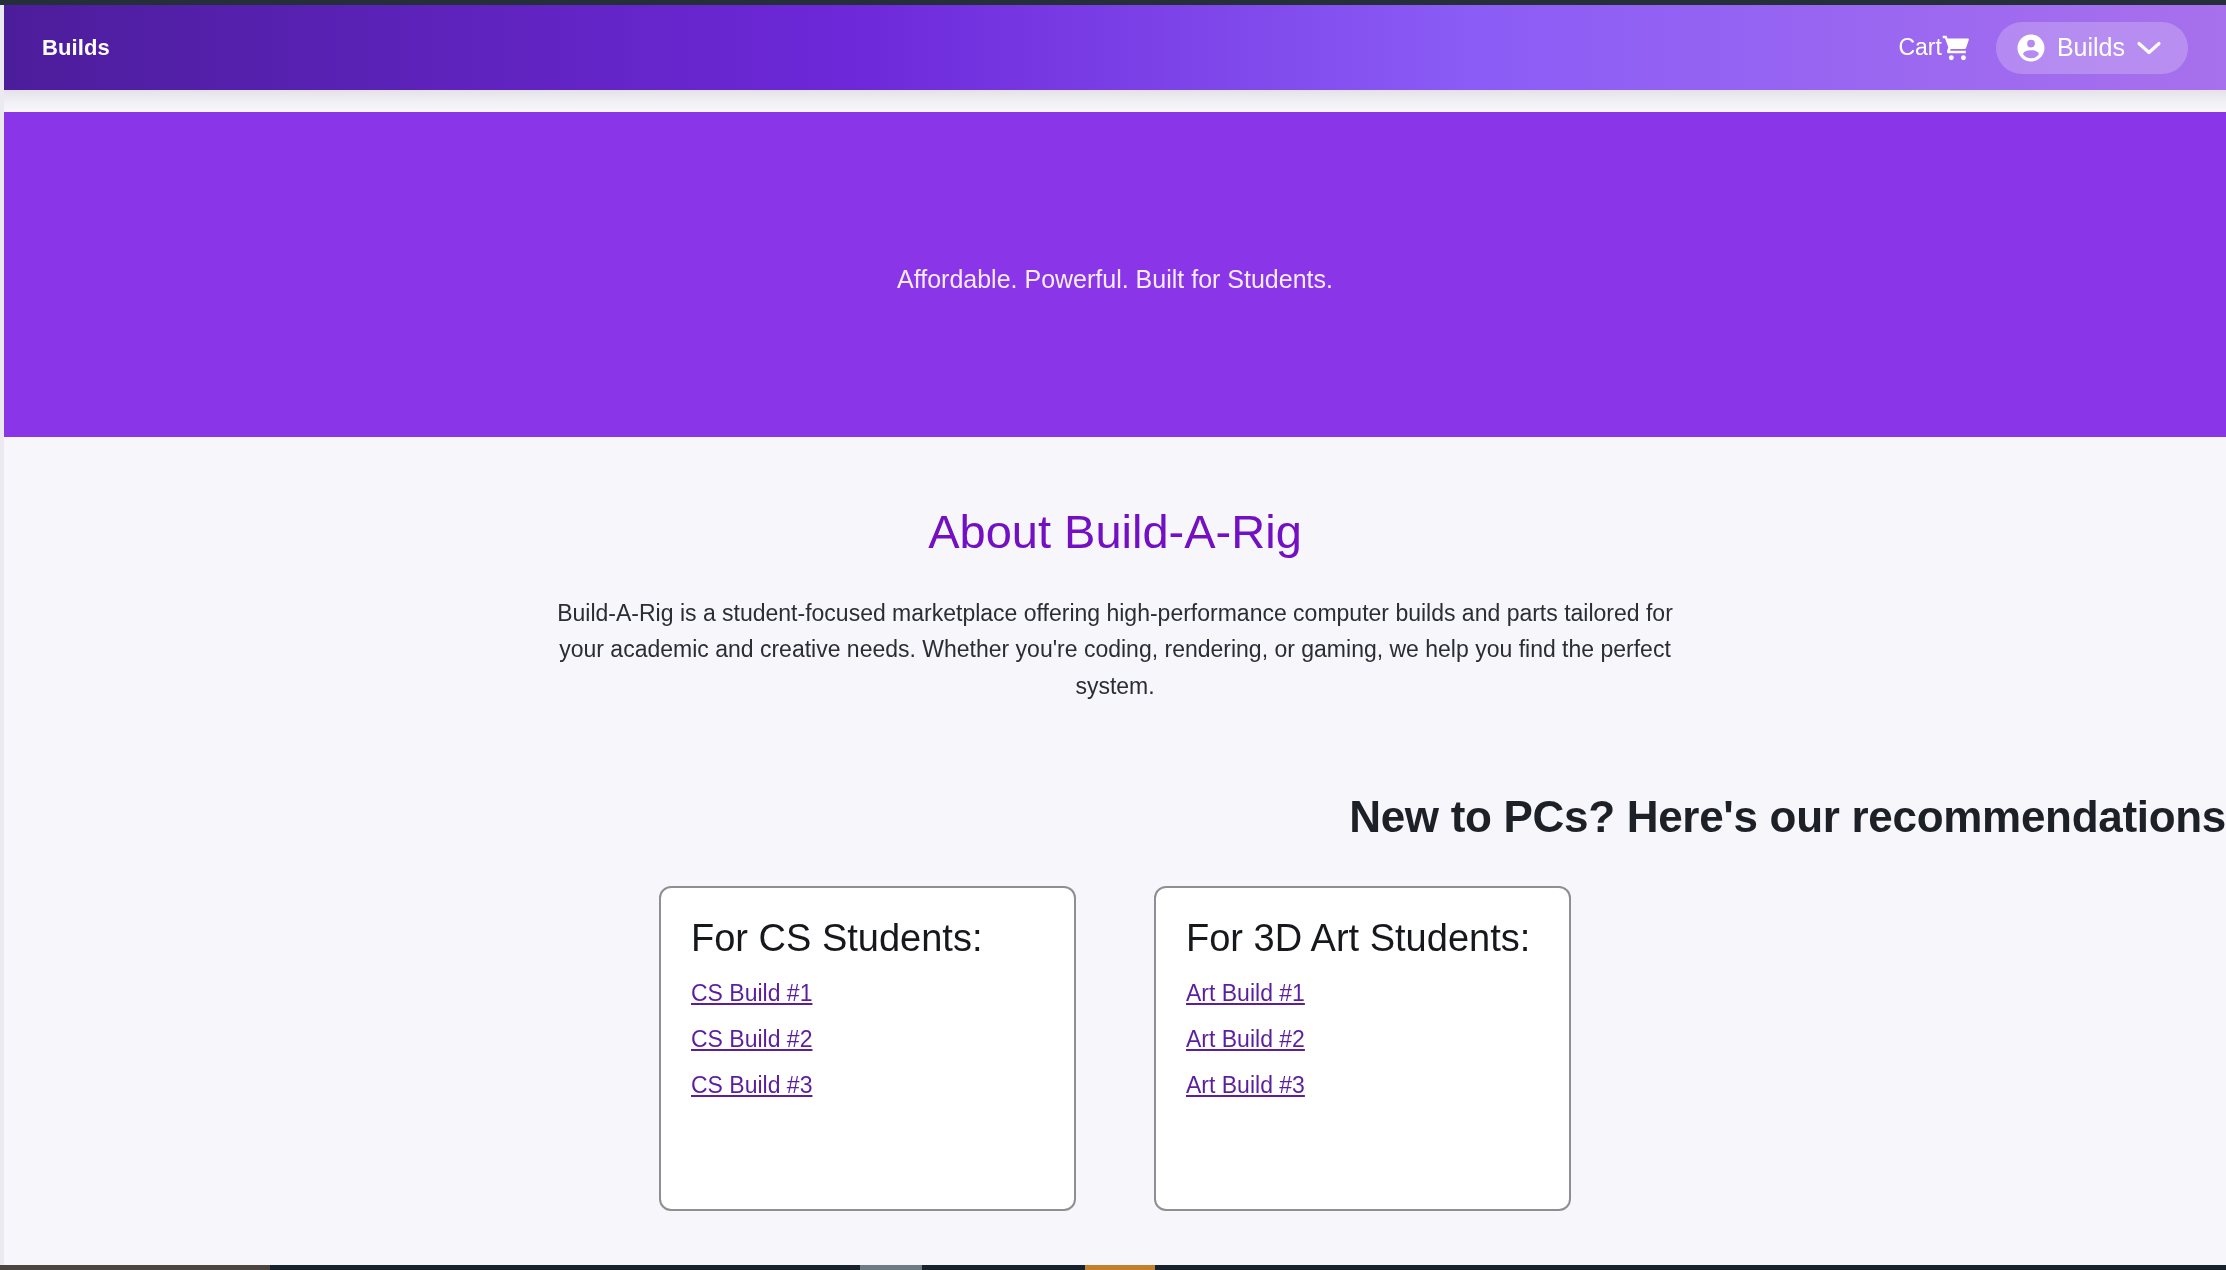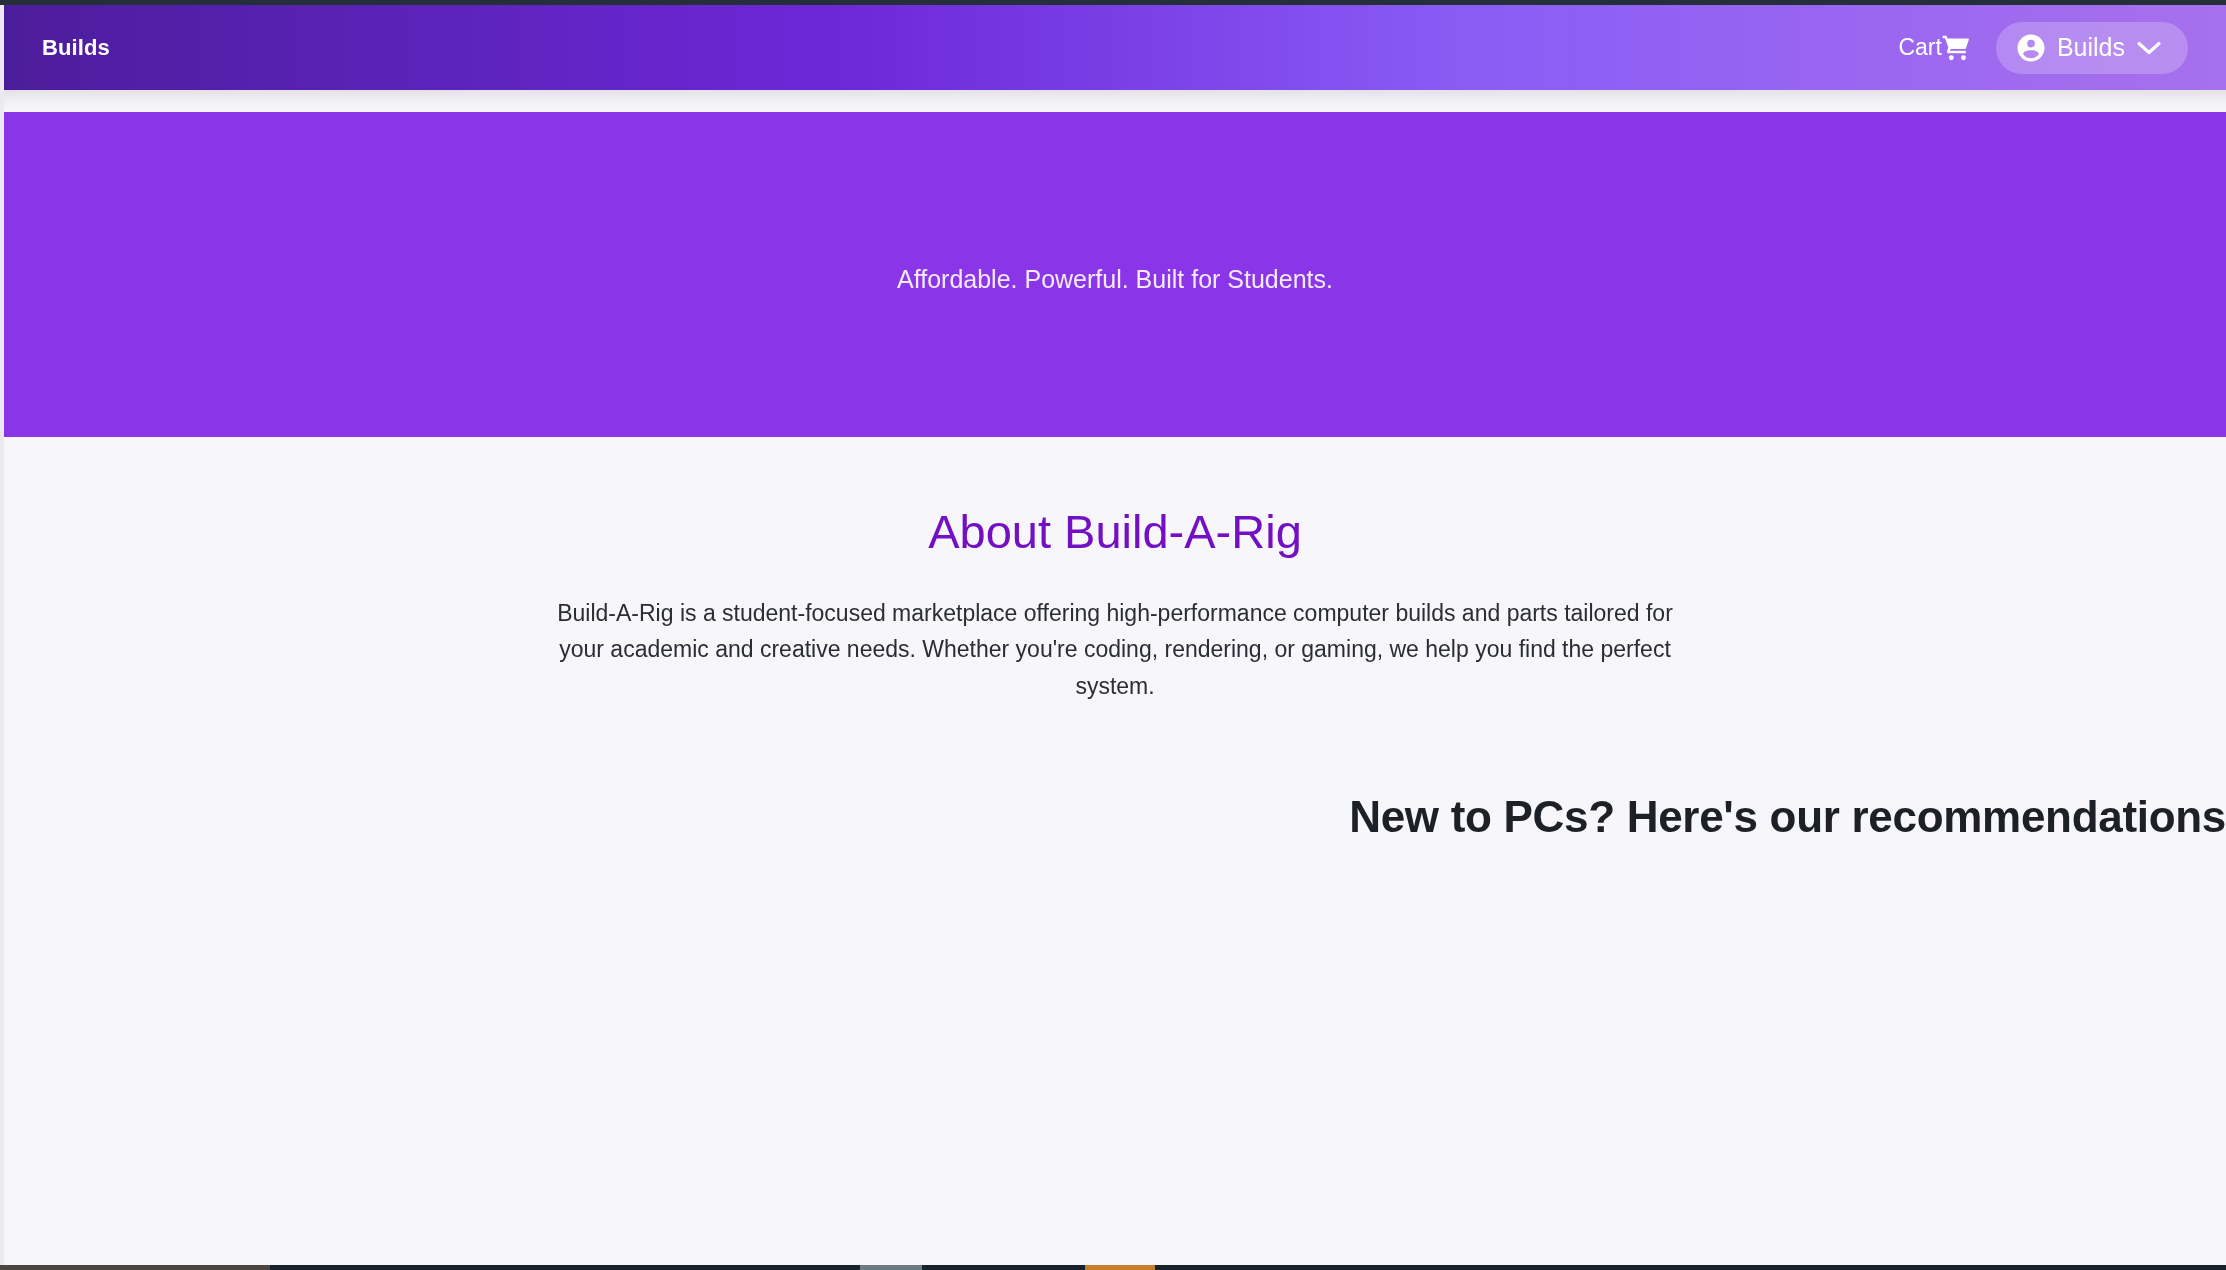--- a/index.html
+++ b/index.html
@@ -260,20 +260,37 @@
     <p id="hero-tagline">Affordable. Powerful. Built for Students.</p>
   </div>
 
   <div id="main">
 
     <h2 id="about-heading">About Build-A-Rig</h2>
     <p id="about-body">Build-A-Rig is a student-focused marketplace offering high-performance computer builds and parts tailored for your academic and creative needs. Whether you're coding, rendering, or gaming, we help you find the perfect system.</p>
 
     <h2 id="rec-heading">New to PCs? Here's our recommendations</h2>
 
+    <div id="cards-row">
+
+      <div class="rec-card">
+        <div class="rec-card-title">For CS Students:</div>
+        <a class="rec-link">CS Build #1</a>
+        <a class="rec-link">CS Build #2</a>
+        <a class="rec-link">CS Build #3</a>
+      </div>
+
+      <div class="rec-card">
+        <div class="rec-card-title">For 3D Art Students:</div>
+        <a class="rec-link">Art Build #1</a>
+        <a class="rec-link">Art Build #2</a>
+        <a class="rec-link">Art Build #3</a>
+      </div>
+
+    </div>
 
   </div>
 </div>
 
 <div id="os-bottom-bar">
   <div class="seg-a"></div>
   <div class="seg-b"></div>
   <div class="seg-c"></div>
 </div>
 

